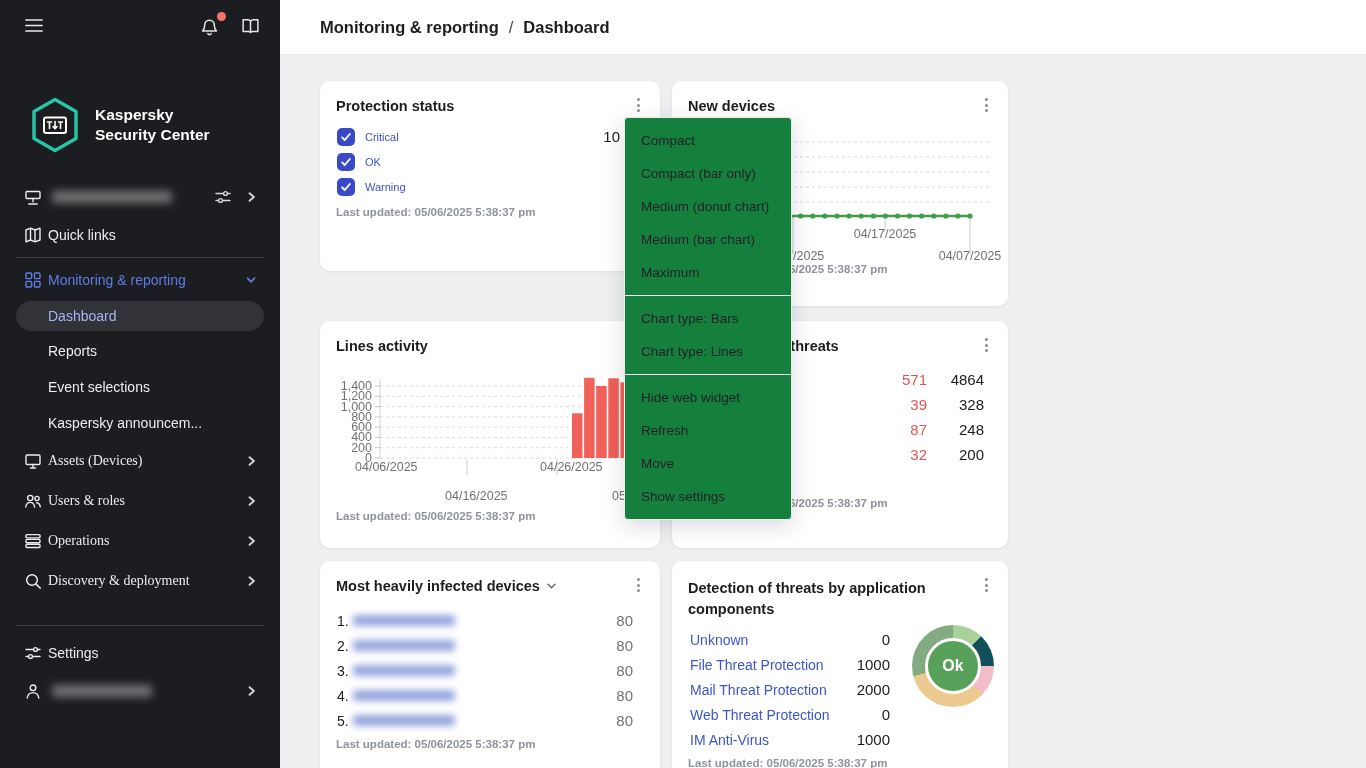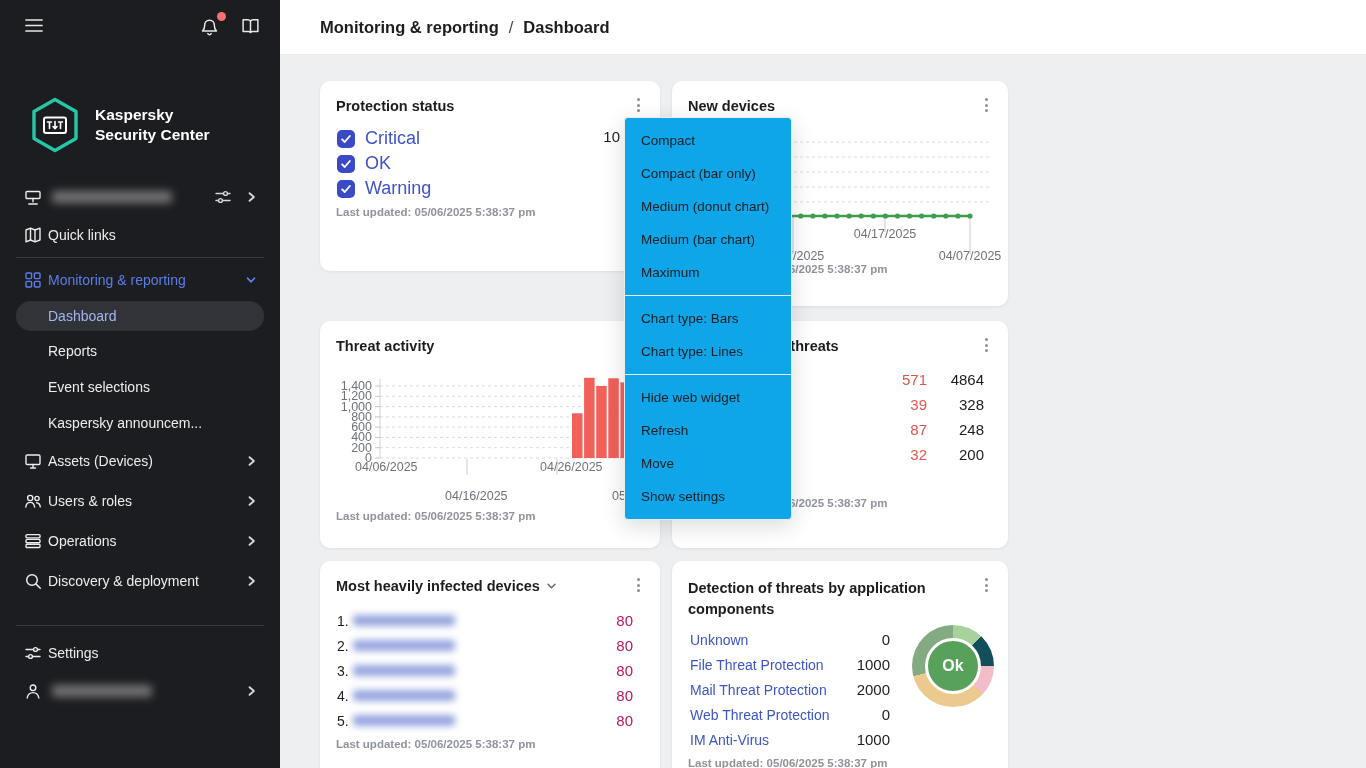--- a/index.html
+++ b/index.html
@@ -10,21 +10,21 @@
   .sidebar{width:280px;flex:none;background:#1c1d20;position:relative;color:#ededee;}
   .sb-top{position:absolute;top:12px;left:20px;right:16px;display:flex;justify-content:space-between;align-items:center;}
   .sb-top button{background:none;border:none;color:#e8e8e8;padding:4px;cursor:pointer;}
   .sb-top-right{display:flex;gap:14px;align-items:center;}
   .bell-wrap{position:relative;display:inline-flex;}
   .notif-dot{position:absolute;top:-2px;right:-3px;width:9px;height:9px;border-radius:50%;background:#f4726d;}
   .logo{position:absolute;top:96px;left:28px;display:flex;gap:13px;align-items:center;color:#fff;}
   .logo-text{font-weight:700;font-size:15.5px;line-height:1.3;}
   #sidebar-nav{position:absolute;top:178px;left:0;right:0;}
   .sb-item{height:38px;display:flex;align-items:center;padding:0 20px 0 24px;font-size:14px;cursor:pointer;}
-  .sb-item.grp{height:40px;}
+  .sb-item.grp{height:40px;font-family:Liberation Serif, serif;}
   .sb-item .lbl{margin-left:6px;white-space:nowrap;}
   .sb-item.indent{height:36px;padding-left:48px;}
   .sb-item.indent .lbl{margin-left:0;}
   .sb-item.accent{color:#5d7ce8;}
   .sb-item.active{height:30px;margin:2px 16px;padding:0 14px 0 32px;background:#313338;border-radius:15px;color:#a3b6f3;}
   .sb-item.set{margin-top:8px;}
   .trail{margin-left:auto;display:flex;gap:10px;align-items:center;color:#d8d8da;}
   .accent .trail{color:#5d7ce8;}
   .sb-divider{height:1px;background:#3a3b3f;margin:3px 16px;}
   .sb-divider.d2{margin-top:24px;}
@@ -50,53 +50,53 @@
   #card-det{left:392px;top:506px;width:336px;height:262px;}
   .card-title{position:absolute;left:16px;top:17px;font-size:14.5px;font-weight:600;color:#1d1d1f;display:flex;align-items:center;gap:6px;}
   .kebab{position:absolute;right:12px;top:14px;width:20px;height:20px;display:flex;flex-direction:column;gap:2.5px;
     align-items:center;justify-content:center;cursor:pointer;background:none;border:none;padding:0;}
   .kebab i{width:3px;height:3px;border-radius:50%;background:#8b8e93;}
   .last-updated{position:absolute;left:16px;font-size:11.5px;color:#8f939b;white-space:nowrap;font-weight:bold;}
 
   
   .ps-row{position:absolute;left:17px;display:flex;gap:10px;align-items:center;cursor:pointer;}
   .ps-row .cb{width:18px;height:18px;border-radius:5px;background:#3a49c6;display:flex;align-items:center;justify-content:center;flex:none;}
-  .ps-row .cb-lbl{font-size:18px;color:#3f53c8;}
+  .ps-row .cb-lbl{font-size:11px;color:#3f53c8;}
   .ps-value{position:absolute;top:47px;right:40px;font-size:15px;color:#1d1d1f;}
 
   
   .chart-host{position:absolute;}
   .chart-host svg{overflow:visible;display:block;}
   #nd-chart{left:0;top:40px;}
   #ta-chart{left:16px;top:50px;}
   .ax{font-size:12.5px;fill:#6f7378;}
 
   
   #mct-rows{position:absolute;top:46px;left:16px;right:24px;}
   .mct-row{height:25px;display:flex;justify-content:flex-end;align-items:center;font-size:15px;}
   .mct-row .red{width:60px;text-align:right;color:#e4544e;}
   .mct-row .blk{width:57px;text-align:right;color:#1d1d1f;}
 
   
   #mhi-rows{position:absolute;top:47px;left:17px;right:27px;}
   .mhi-row{height:25px;display:flex;align-items:center;font-size:14px;color:#1d1d1f;}
   .blur-name{width:102px;height:11px;border-radius:3px;background:#7c8fd6;filter:blur(3.5px);opacity:.8;margin-left:4px;}
-  .mhi-row .val{margin-left:auto;font-size:15px;color:#be185d;cursor:pointer;}
+  .mhi-row .val{margin-left:auto;font-size:15px;color:#737373;cursor:pointer;}
 
   
   #det-rows{position:absolute;top:66px;left:18px;width:200px;}
   .det-row{height:25px;display:flex;align-items:center;font-size:14px;}
   .det-row .link{color:#3c55c8;cursor:pointer;}
   .det-row .val{margin-left:auto;font-size:15px;color:#1d1d1f;}
   .donut{position:absolute;left:240px;top:64px;width:82px;height:82px;border-radius:50%;}
   .donut-center{position:absolute;inset:13px;border-radius:50%;background:#58a15b;border:3px solid #fff;
     display:flex;align-items:center;justify-content:center;color:#fff;font-weight:700;font-size:16px;}
 
   
-  #context-menu{position:absolute;left:624px;top:117px;width:166px;background:#0ea5e9;border:1px solid #ebebed;
+  #context-menu{position:absolute;left:624px;top:117px;width:166px;background:#15803d;border:1px solid #ebebed;
     border-radius:4px;box-shadow:0 6px 22px rgba(29,29,31,.16);padding:6px 0;z-index:60;}
   .cm-item{height:33px;display:flex;align-items:center;padding:0 16px;font-size:13.5px;color:#1f2024;cursor:pointer;white-space:nowrap;}
   .cm-divider{height:1px;background:#ececee;margin:6px 0;}
 </style>
 </head>
 <body>
 
 <div class="app">
 
   <aside class="sidebar">
@@ -389,21 +389,21 @@
               <circle cx="298.0" cy="95" r="2.6" fill="#3f9e4c"></circle>
               <text x="213" y="117" text-anchor="middle" class="ax">04/17/2025</text>
               <text x="121" y="139" text-anchor="middle" class="ax">04/27/2025</text>
               <text x="298" y="139" text-anchor="middle" class="ax">04/07/2025</text>
             </svg>
           </div>
         <div class="last-updated" style="top:182px">Last updated: 05/06/2025 5:38:37 pm</div>
       </div>
 
       <div class="card" id="card-ta">
-        <div class="card-title">Threat activity</div>
+        <div class="card-title">Lines activity</div>
         <div class="chart-host" id="ta-chart">
             <svg width="308" height="135" viewBox="0 0 308 135">
               <line x1="44" y1="87.0" x2="292" y2="87.0" stroke="#dadcdf" stroke-dasharray="3 3"></line>
               <line x1="39" y1="87.0" x2="44" y2="87.0" stroke="#c4c6ca"></line>
               <text x="36" y="91.0" text-anchor="end" class="ax">0</text>
               <line x1="44" y1="76.7" x2="292" y2="76.7" stroke="#dadcdf" stroke-dasharray="3 3"></line>
               <line x1="39" y1="76.7" x2="44" y2="76.7" stroke="#c4c6ca"></line>
               <text x="36" y="80.7" text-anchor="end" class="ax">200</text>
               <line x1="44" y1="66.4" x2="292" y2="66.4" stroke="#dadcdf" stroke-dasharray="3 3"></line>
               <line x1="39" y1="66.4" x2="44" y2="66.4" stroke="#c4c6ca"></line>

